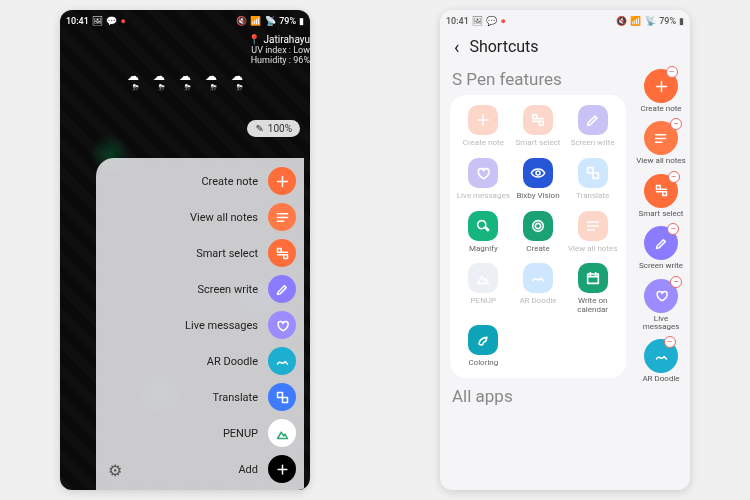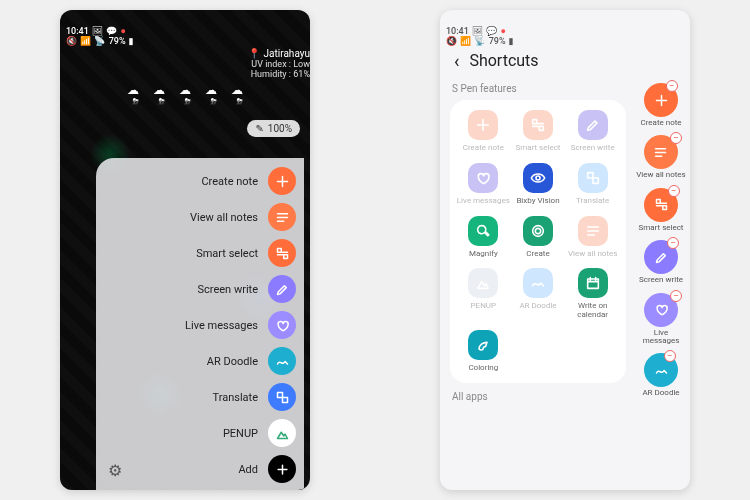--- a/index.html
+++ b/index.html
@@ -17,22 +17,22 @@
     width: 255px;
     height: 480px;
     background: #fff;
     border-radius: 12px;
     overflow: hidden;
     box-shadow: 0 2px 8px rgba(0,0,0,0.15);
     position: relative;
   }
   
   .status {
-    display:flex; justify-content:space-between; align-items:flex-start;
-    height:18px; padding:16px 6px; font-size:9px; font-weight:500;flex-direction:column;
+    display:flex; justify-content:space-between; align-items:flex-end;
+    height:18px; padding:2px 6px; font-size:9px; font-weight:500;
   }
   .status .left, .status .right { display:flex; gap:3px; align-items:center; }
   .phone.dark .status { color:#fff; }
   .phone.light .status { color:#555; }
 
   
   .phone.dark {
     background: #0a0a0a;
     background-image:
       radial-gradient(circle at 20% 30%, rgba(0,200,100,0.25) 0 1px, transparent 20px),
@@ -79,21 +79,21 @@
   
   .phone.light { background:#f5f5f7; }
   .sc-header {
     display:flex; align-items:center; gap:10px; padding:8px 14px; font-size:16px; color:#222;
   }
   .sc-header .back { font-size:18px; }
   .sc-body { display:flex; height:calc(100% - 46px); }
   .sc-main {
     flex:1; padding:0 6px 10px 10px; overflow:hidden;
   }
-  .sc-section-title { font-size:10px; color:#888; margin:4px 2px 6px; }
+  .sc-section-title { font-size:17px; color:#888; margin:4px 2px 6px; }
   .sc-card {
     background:#fff; border-radius:16px; padding:10px 6px;
     display:grid; grid-template-columns:repeat(3,1fr); gap:10px 0;
   }
   .sc-cell { display:flex; flex-direction:column; align-items:center; gap:4px; }
   .sc-cell .lbl { font-size:8px; color:#666; text-align:center; line-height:1.1; }
   .sc-cell.disabled .lbl { color:#bbb; }
   .squircle {
     width:30px; height:30px; border-radius:10px; display:flex;
     align-items:center; justify-content:center;
@@ -145,21 +145,21 @@
       <span>📶</span>
       <span>📡</span>
       <span>79%</span>
       <span>▮</span>
     </div>
   </div>
 
   <div class="weather">
     <div class="loc"><span>📍</span> <span>Jatirahayu</span></div>
     <div class="sub">UV index : Low</div>
-    <div class="sub">Humidity : 61%</div>
+    <div class="sub">Humidity : 96%</div>
     <div class="forecast-row">
       <span class="fc">☁</span>
       <span class="fc">☁</span>
       <span class="fc">☁</span>
       <span class="fc">☁</span>
       <span class="fc">☁</span>
     </div>
   </div>
 
   <div class="battery-pill">

